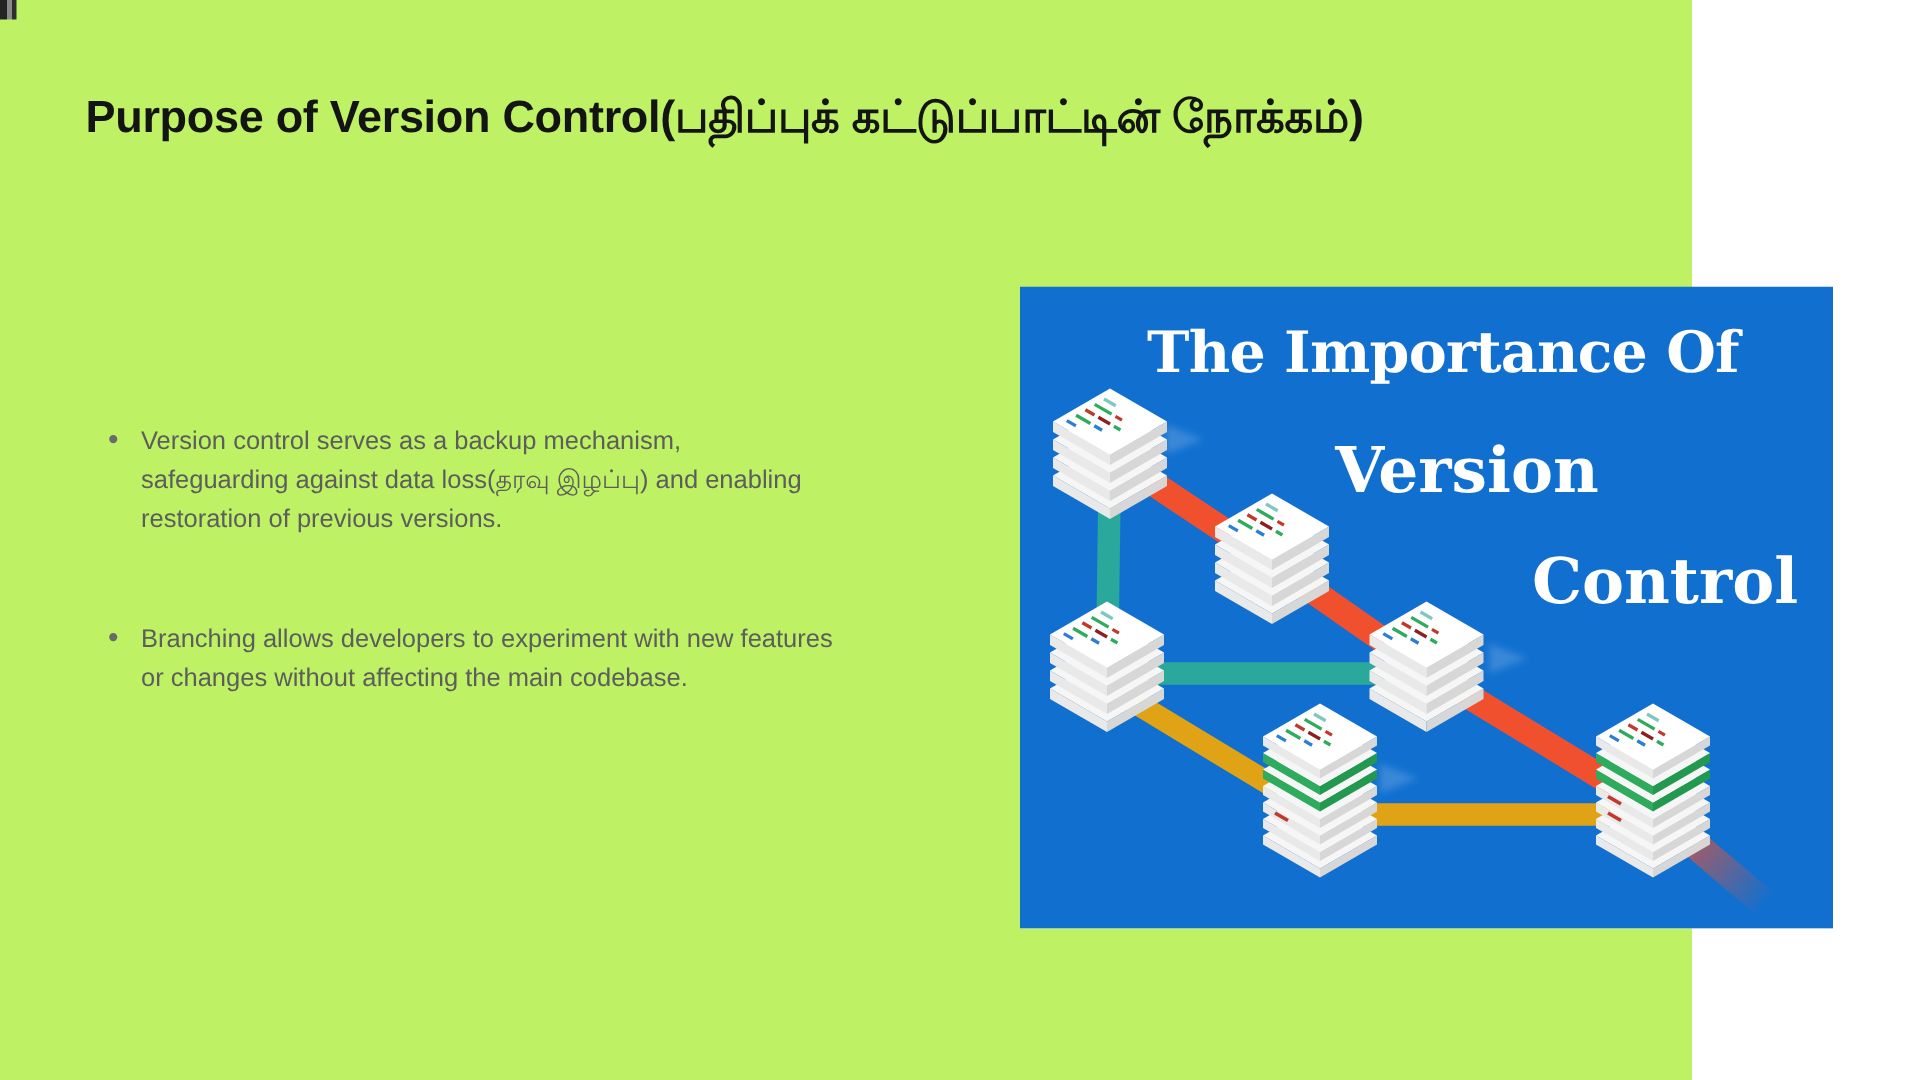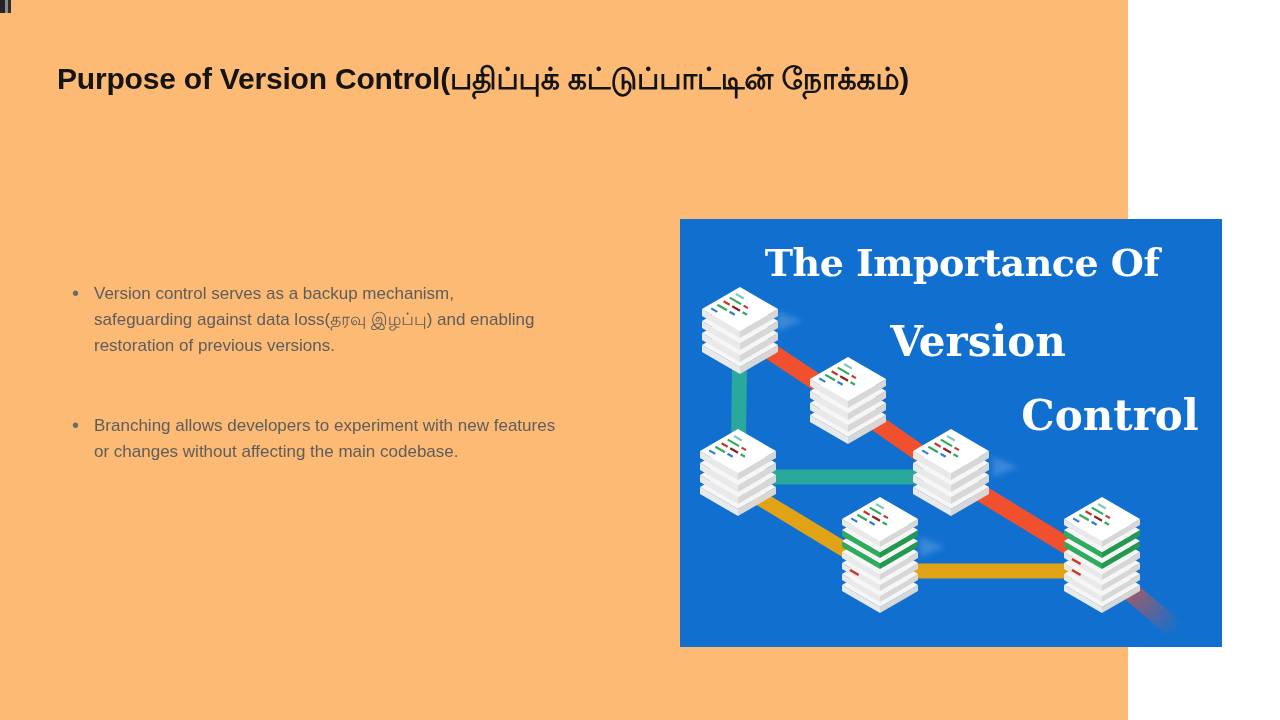--- a/index.html
+++ b/index.html
@@ -1,32 +1,32 @@
 <!DOCTYPE html>
 <html><head>
 <meta charset="utf-8">
 <style>
   * { margin:0; padding:0; box-sizing:border-box; }
   html,body { width:1280px; height:720px; overflow:hidden; background:#ffffff;
               font-family:"Liberation Sans", sans-serif; }
-  .slide { position:relative; width:1128px; height:720px; background:#fdba74; }
+  .slide { position:relative; width:1128px; height:720px; background:#bef264; }
 
   .corner-artifact { position:absolute; left:0; top:0; width:11px; height:13px;
     background:linear-gradient(90deg,#242424 0 5px,#8a8a8a 5px 8px,#2e2e2e 8px 11px); }
 
   .title { position:absolute; left:57px; top:54px; width:1180px;
     font-size:30px; font-weight:700; color:#141414; letter-spacing:-0.2px;
     line-height:50px; white-space:nowrap; }
 
   .bullets { position:absolute; left:72px; top:281px; width:505px; }
   .bullet { display:flex; align-items:flex-start; margin-bottom:54px; }
   .dot { width:22px; flex:0 0 22px; color:#6a6a6a; font-size:20px; line-height:24px; }
   .btext { width:462px; color:#5d5d5d; font-size:17px; line-height:26px; }
 
-  .figure { position:absolute; left:680px; top:219px; width:542px; height:428px;
+  .figure { position:absolute; left:680px; top:191px; width:542px; height:428px;
     border-bottom:3px solid #cfe0f2; }
   .figure svg { display:block; width:542px; height:428px; }
   .info-title { font-family:"DejaVu Serif", serif; font-weight:bold; fill:#ffffff; }
 </style>
 </head>
 <body>
 
 <div class="slide">
 
   <div class="corner-artifact"></div>

